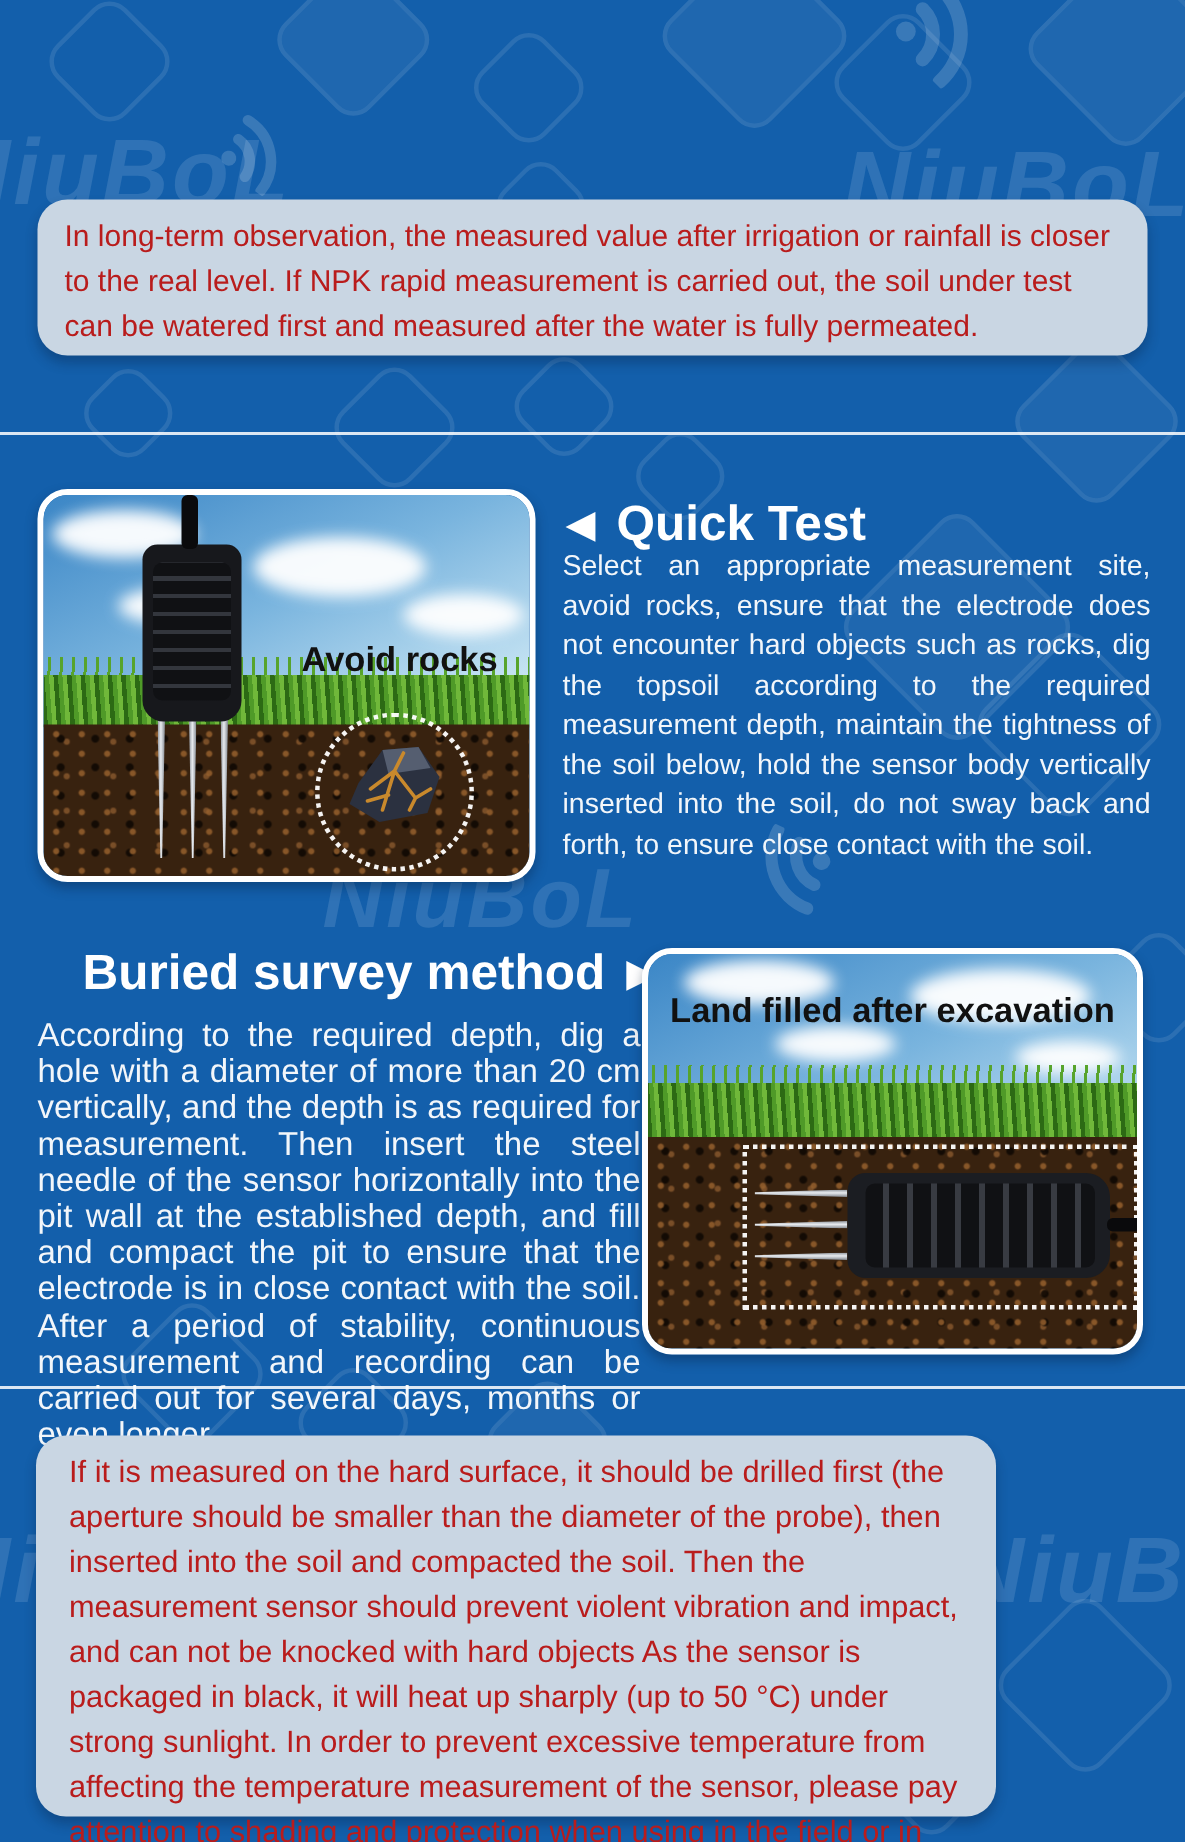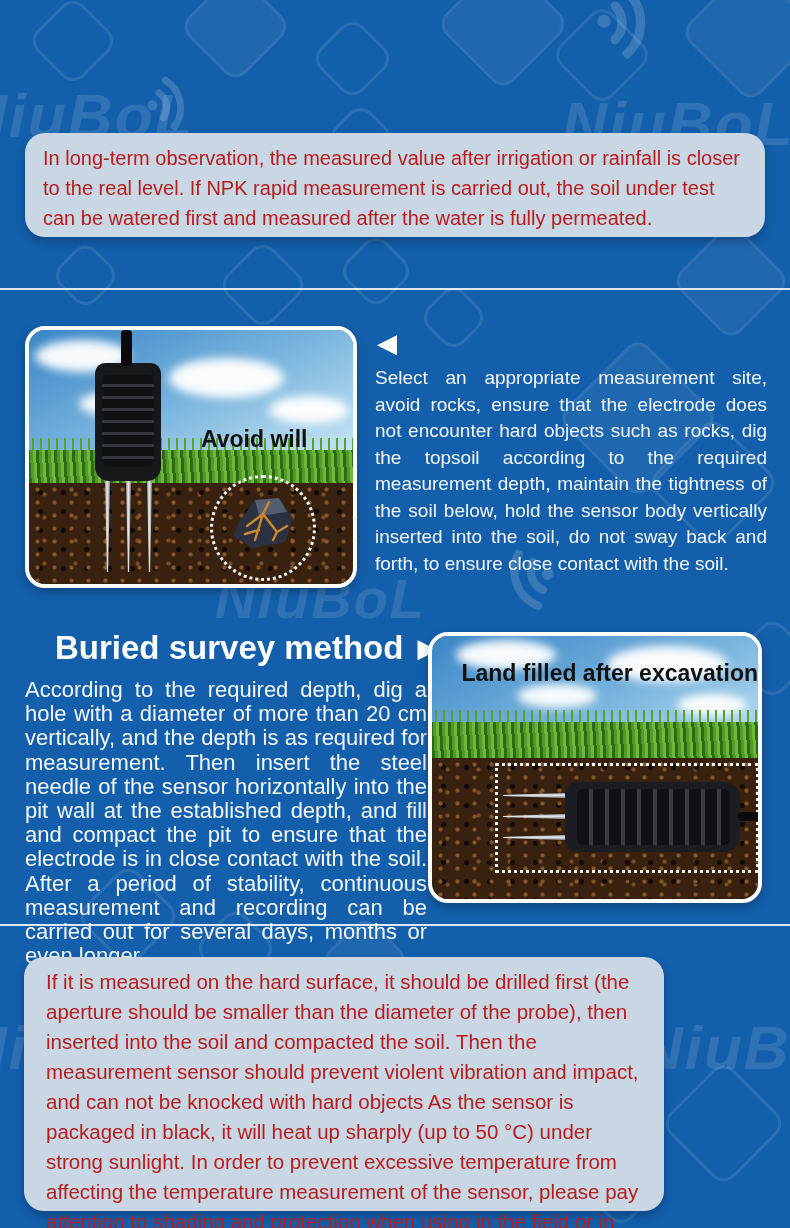--- a/index.html
+++ b/index.html
@@ -151,50 +151,51 @@
     <div class="blades" style="top:108px;"></div>
     <div class="grass" style="top:120px; height:35px;"></div>
     <div class="soil" style="top:153px;"></div>
     <div class="needle-v" style="left:76px;"></div>
     <div class="needle-v" style="left:97px;"></div>
     <div class="needle-v" style="left:118px;"></div>
     <div class="sensor-v">
       <div class="cable"></div>
       <div class="ribs"></div>
     </div>
-    <div class="photo-label" style="left:172px; top:96px;">Avoid will</div>
+    <div class="photo-label" style="left:172px; top:96px;">Avoid rocks</div>
     <div class="dotted-circle" style="left:181px; top:145px; width:100px; height:100px;"></div>
     <svg style="position:absolute; left:196px; top:162px;" width="72" height="62" viewBox="0 0 72 62">
       <polygon points="14,30 30,8 54,6 68,26 60,50 28,56 8,44" fill="#2b3140"></polygon>
       <polygon points="30,8 54,6 62,20 34,24" fill="#555e70"></polygon>
       <path d="M22 34 L38 22 M38 22 L52 40 M38 22 L44 10 M30 48 L38 22 M20 42 L34 38 M48 48 L52 40 L62 34" stroke="#c9892c" stroke-width="2.4" fill="none" stroke-linecap="round"></path>
     </svg>
   </div>
 
   <div class="h-row" style="left:377px; top:330px;">
     <span class="tri">◀</span>
+    <span class="h-txt">Quick Test</span>
   </div>
   <p class="body-txt quick-body">Select an appropriate measurement site, avoid rocks, ensure that the electrode does not encounter hard objects such as rocks, dig the topsoil according to the required measurement depth, maintain the tightness of the soil below, hold the sensor body vertically inserted into the soil, do not sway back and forth, to ensure close contact with the soil.</p>
 
   <div class="h-row" style="left:35px; top:629px;margin-left:20px;">
     <span class="h-txt">Buried survey method</span>
     <span class="tri">▶</span>
   </div>
   <p class="body-txt buried-body">According to the required depth, dig a hole with a diameter of more than 20 cm vertically, and the depth is as required for measurement. Then insert the steel needle of the sensor horizontally into the pit wall at the established depth, and fill and compact the pit to ensure that the electrode is in close contact with the soil. After a period of stability, continuous measurement and recording can be carried out for several days, months or even longer.</p>
 
   <div class="photo" style="left:428px; top:632px; width:334px; height:271px;">
     <div class="sky"></div>
     <div class="cloud" style="left:24px; top:4px;  width:100px; height:30px;"></div>
     <div class="cloud" style="left:175px;top:10px; width:120px; height:36px;"></div>
     <div class="cloud" style="left:85px; top:48px; width:80px;  height:24px;"></div>
     <div class="cloud" style="left:245px;top:58px; width:70px;  height:22px;"></div>
     <div class="blades" style="top:74px;"></div>
     <div class="grass" style="top:86px; height:36px;"></div>
     <div class="soil" style="top:122px;"></div>
-    <div class="photo-label" style="left:0; right:0; top:24px; text-align:right;">Land filled after excavation</div>
+    <div class="photo-label" style="left:0; right:0; top:24px; text-align:center;">Land filled after excavation</div>
     <div class="dotted-rect" style="left:63px; top:127px; width:258px; height:104px;"></div>
     <div class="needle-h" style="top:157px;"></div>
     <div class="needle-h" style="top:178px;"></div>
     <div class="needle-h" style="top:199px;"></div>
     <div class="sensor-h">
       <div class="ribs"></div>
       <div class="cable"></div>
     </div>
   </div>
 

